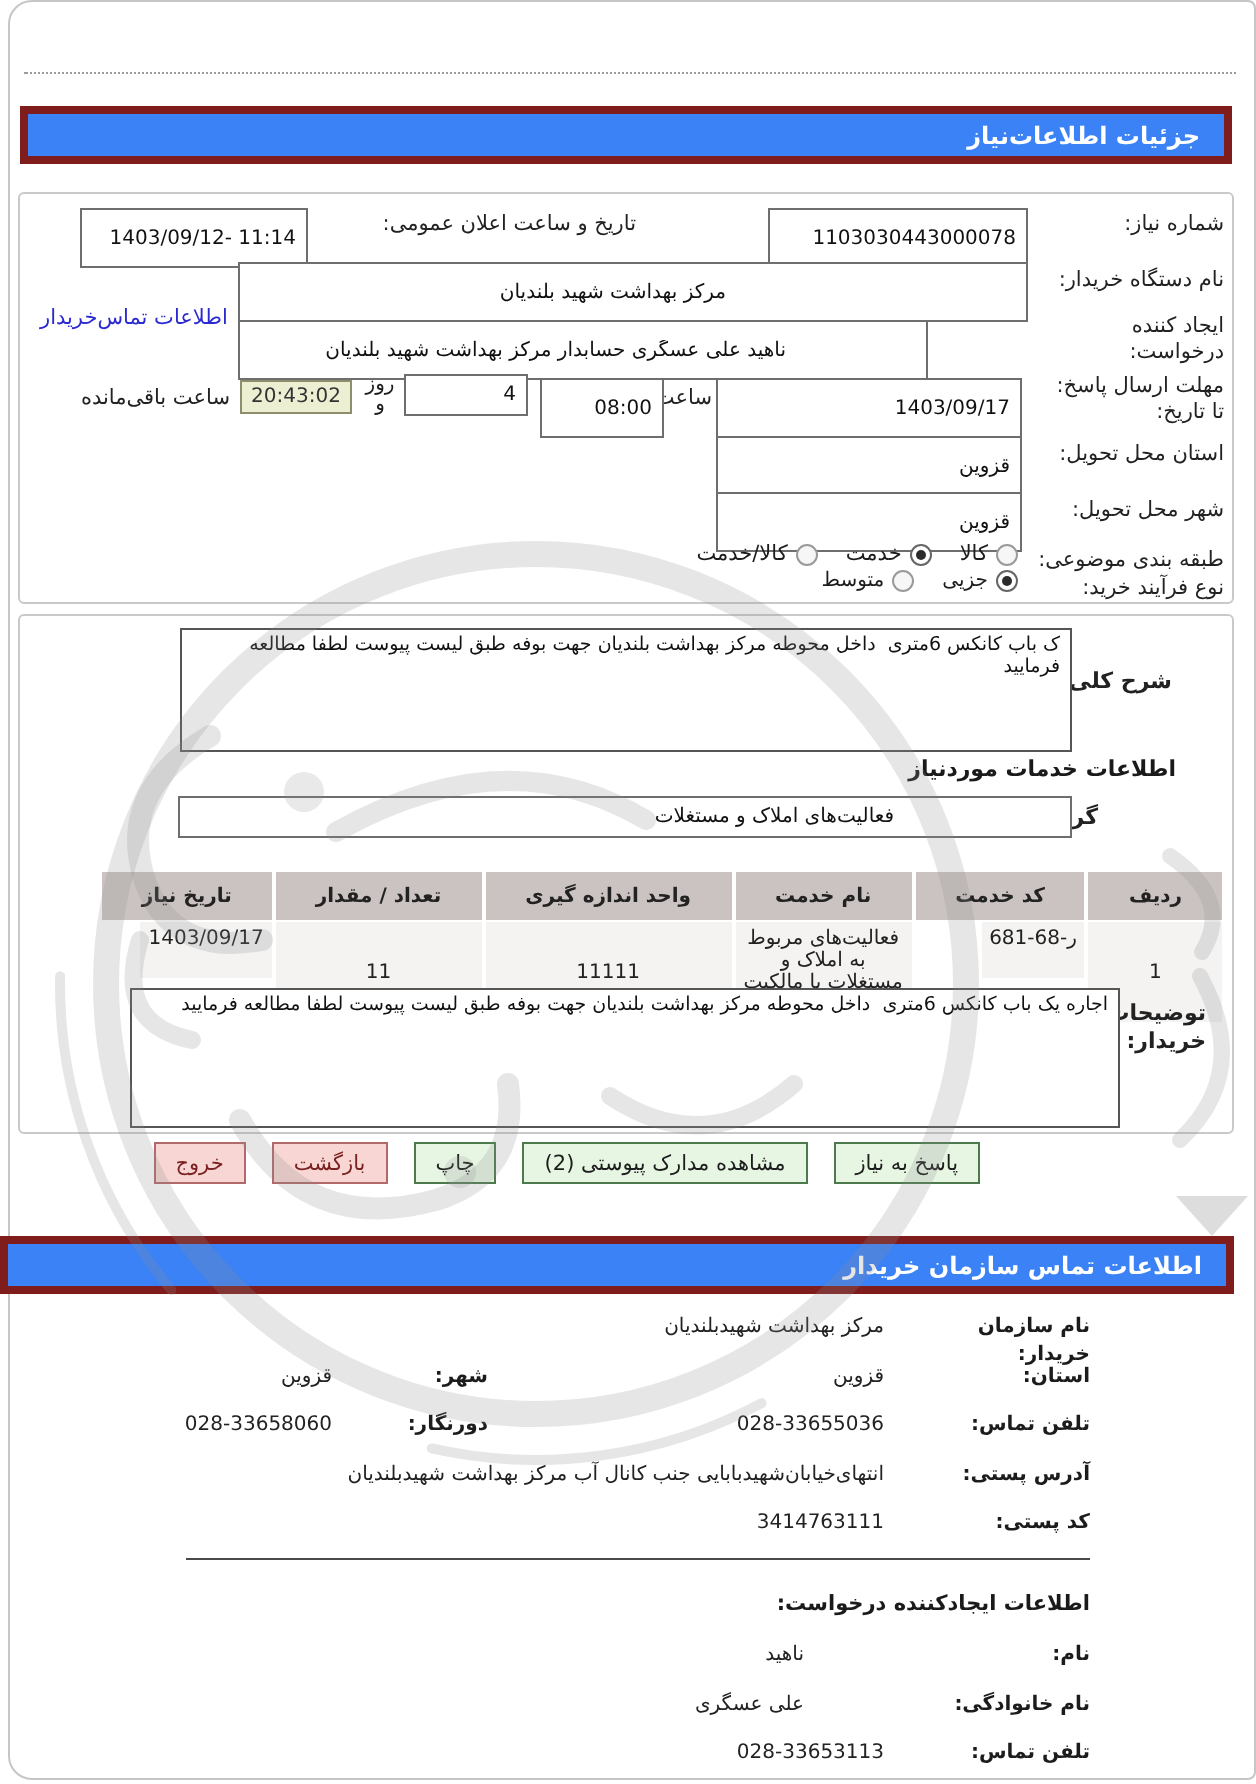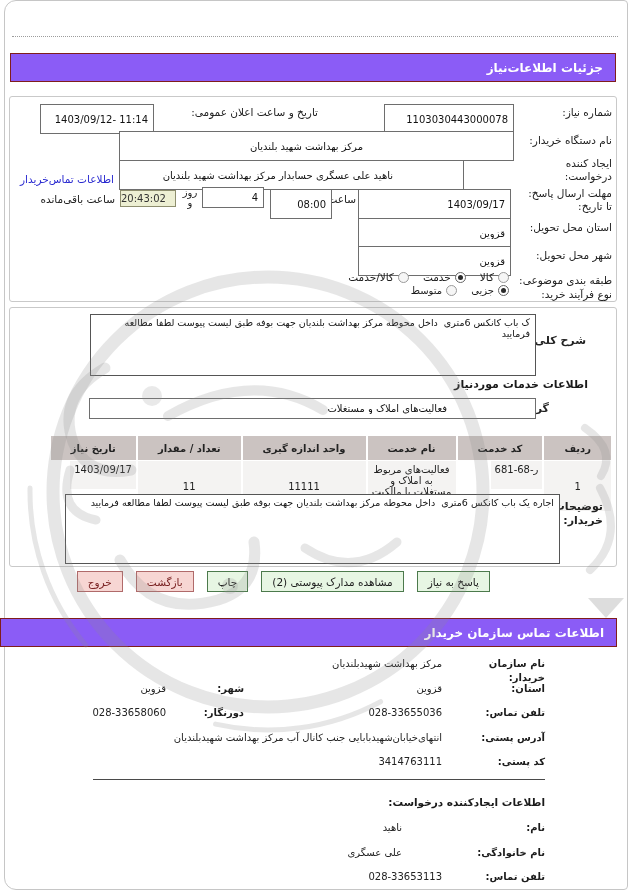--- a/index.html
+++ b/index.html
@@ -1,33 +1,33 @@
 <!DOCTYPE html>
 <html lang="fa" dir="rtl"><head>
 <meta charset="utf-8">
 <style>
   html,body{margin:0;padding:0;background:#fff;}
   body{width:628px;height:892px;font-family:"DejaVu Sans",sans-serif;font-size:10.5px;color:#1c1c1c;direction:rtl;position:relative;overflow:hidden;}
   *{box-sizing:border-box;}
   #app{position:absolute;inset:0;}
   .card{position:absolute;left:4px;top:0;right:0;bottom:2px;border:1px solid #c6c6c6;border-radius:12px 4px 4px 12px;background:#fff;}
   .dotted{position:absolute;top:36px;left:12px;right:10px;border-top:1px dotted #9c9c9c;}
-  .bar{position:absolute;height:29px;background:#8b5cf6;border:1px solid #7f1d1d;color:#fff;font-weight:bold;font-size:12px;display:flex;align-items:center;padding:0 12px;}
+  .bar{position:absolute;height:29px;background:#3b82f6;border:4px solid #7f1d1d;color:#fff;font-weight:bold;font-size:12px;display:flex;align-items:center;padding:0 12px;}
   .bar1{top:53px;right:12px;left:10px;}
   .bar2{top:618px;right:11px;width:617px;}
   .panel{position:absolute;right:11px;left:9px;border:1px solid #c9c9c9;border-radius:3px;background:#fff;}
   #p1{top:96px;height:206px;}
   #p2{top:307px;height:260px;}
   .lbl{position:absolute;white-space:nowrap;color:#222;}
   .b{font-weight:bold;}
   .inp{position:absolute;height:30px;border:1px solid #6e6e6e;background:#fff;font-family:inherit;font-size:10px;color:#111;padding:1px 5px;direction:rtl;}
   .inp.ltr{direction:ltr;text-align:right;}
   textarea.ta{position:absolute;resize:none;border:1px solid #555;background:#fff;font-family:inherit;font-size:9.5px;color:#111;padding:2px 5px;direction:rtl;overflow:hidden;}
   .link{position:absolute;color:#2a2ad0;cursor:pointer;font-size:10.5px;}
-  .cntdwn{position:absolute;height:17px;background:#edefd3;border:1px solid #8e8e6e;font-size:10px;color:#333;text-align:left;line-height:15px;overflow:hidden;}
+  .cntdwn{position:absolute;height:17px;background:#edefd3;border:1px solid #8e8e6e;font-size:10px;color:#333;text-align:center;line-height:15px;overflow:hidden;}
   .flexrow{position:absolute;display:flex;align-items:center;gap:8px;direction:rtl;}
   .opt{display:flex;align-items:center;gap:4px;}
   .rdo{width:11px;height:11px;border-radius:50%;border:1px solid #9a9a9a;background:#f6f6f6;display:inline-block;position:relative;}
   .rdo.sel{border-color:#666;background:#fff;}
   .rdo.sel::after{content:'';position:absolute;left:2px;top:2px;width:5px;height:5px;border-radius:50%;background:#2b2b2b;}
   .cb{width:10px;height:10px;border:1px solid #8a8a8a;background:#fdfdfd;display:inline-block;}
   .heading{position:absolute;font-weight:bold;font-size:11px;color:#1a1a1a;white-space:nowrap;}
   table.svc{position:absolute;top:127px;right:3px;width:535px;border-collapse:separate;border-spacing:2px 1px;font-size:10px;}
   table.svc th{background:#cbc3c1;color:#222;font-weight:bold;height:24px;padding:2px 20px;white-space:nowrap;}
   table.svc td{background:#f4f3f2;color:#222;text-align:center;padding:3px 4px;height:28px;}
@@ -59,21 +59,21 @@
     <span class="lbl" style="top:9px;right:4px;">شماره نیاز:</span>
     <input class="inp ltr" style="top: 7px; right: 102px; width: 130px;" readonly="" value="1103030443000078">
     <span class="lbl" style="top:9px;right:298px;">تاریخ و ساعت اعلان عمومی:</span>
     <input class="inp ltr" style="top: 7px; right: 462px; width: 114px;" readonly="" value="1403/09/12- 11:14">
 
     <span class="lbl" style="top:37px;right:4px;">نام دستگاه خریدار:</span>
     <input class="inp" style="top: 34px; right: 102px; width: 395px; padding-right: 150px;" readonly="" value="مرکز بهداشت شهید بلندیان">
 
     <span class="lbl" style="top:60px;right:4px;width:86px;white-space:normal;line-height:13px;">ایجاد کننده درخواست:</span>
     <input class="inp" style="top: 63px; right: 152px; width: 345px; padding-right: 70px;" readonly="" value="ناهید علی عسگری حسابدار مرکز بهداشت شهید بلندیان">
-    <span class="link" style="top:76px;left:10px;">اطلاعات تماس‌خریدار</span>
+    <span class="link" style="top:56px;left:10px;">اطلاعات تماس‌خریدار</span>
 
     <span class="lbl" style="top:90px;right:4px;">مهلت ارسال پاسخ:</span>
     <span class="lbl" style="top:103px;right:4px;">تا تاریخ:</span>
     <input class="inp ltr" style="top: 92px; right: 105px; width: 153px;" readonly="" value="1403/09/17">
     <span class="lbl" style="top:96px;right:260px;">ساعت</span>
     <input class="inp ltr" style="top: 92px; right: 284px; width: 62px;" readonly="" value="08:00">
     <input class="inp ltr" style="top: 90px; right: 352px; width: 62px; height: 21px;" readonly="" value="4">
     <span class="days" style="top:91px;right:417px;">روز و</span>
     <span class="cntdwn ltrv" style="top:93px;right:440px;width:56px;">20:43:02</span>
     <span class="lbl" style="top:96px;right:501px;">ساعت باقی‌مانده</span>

